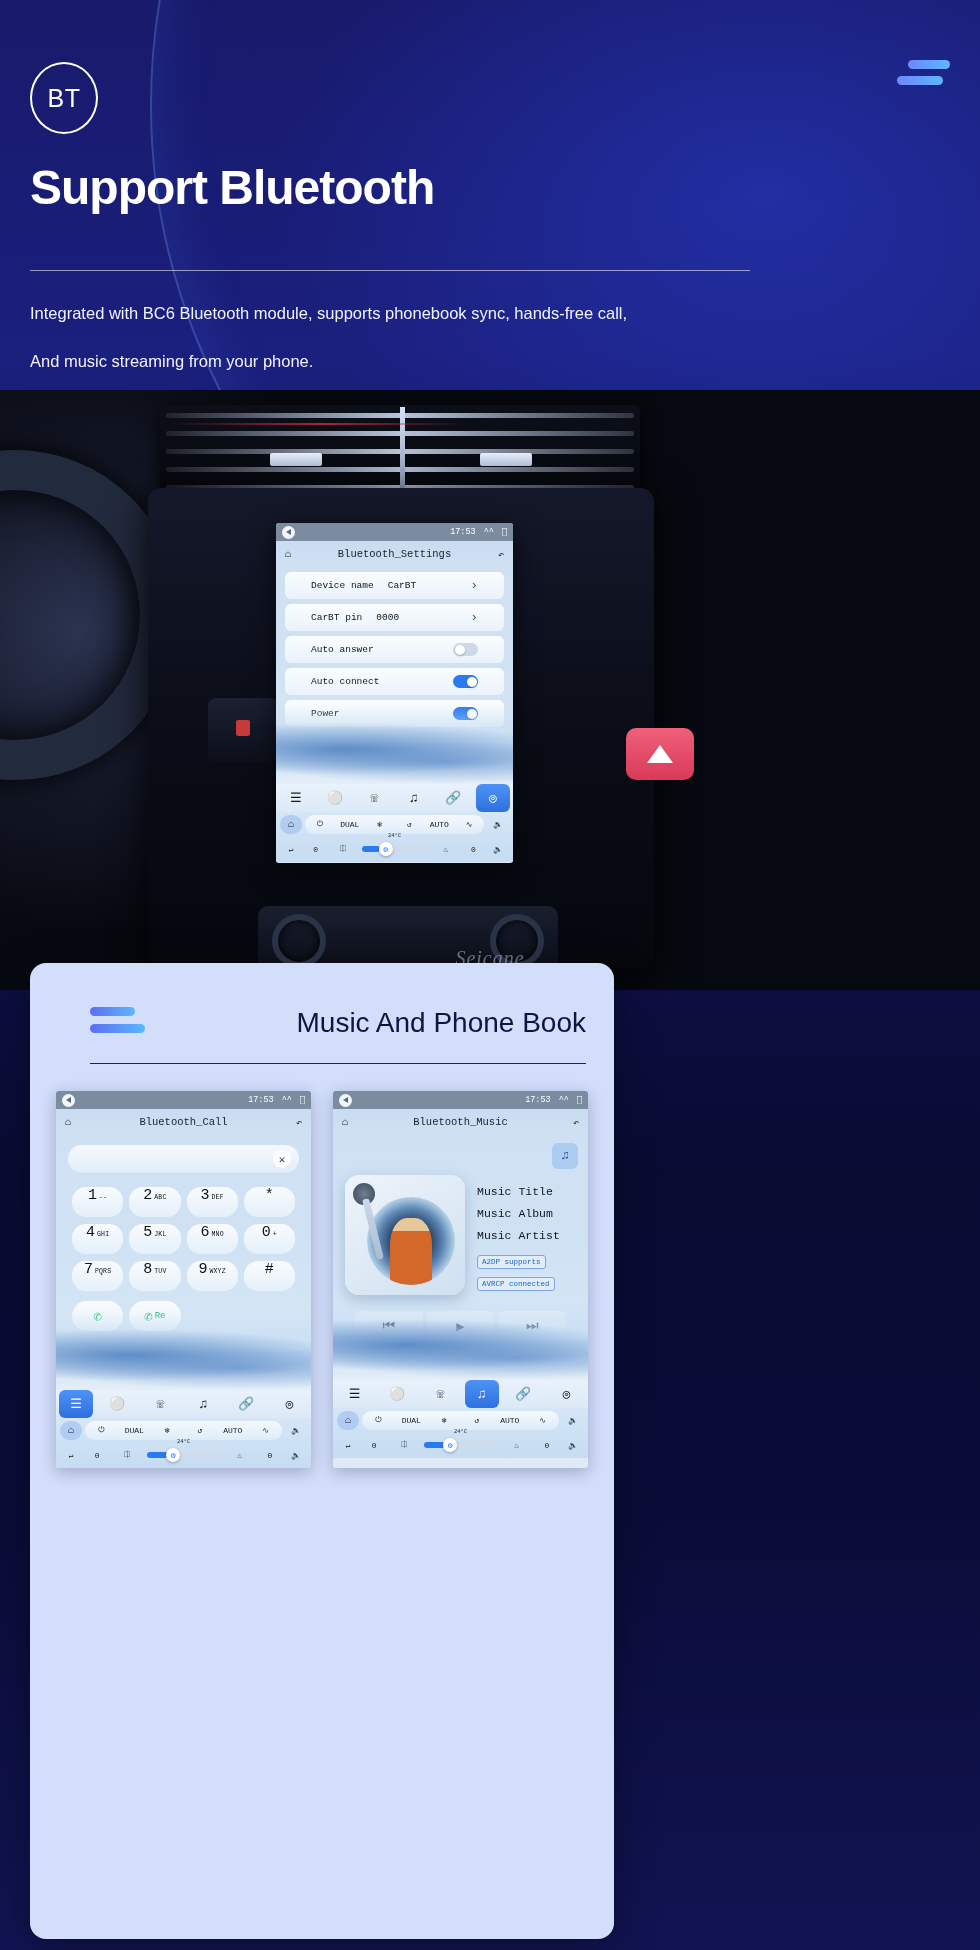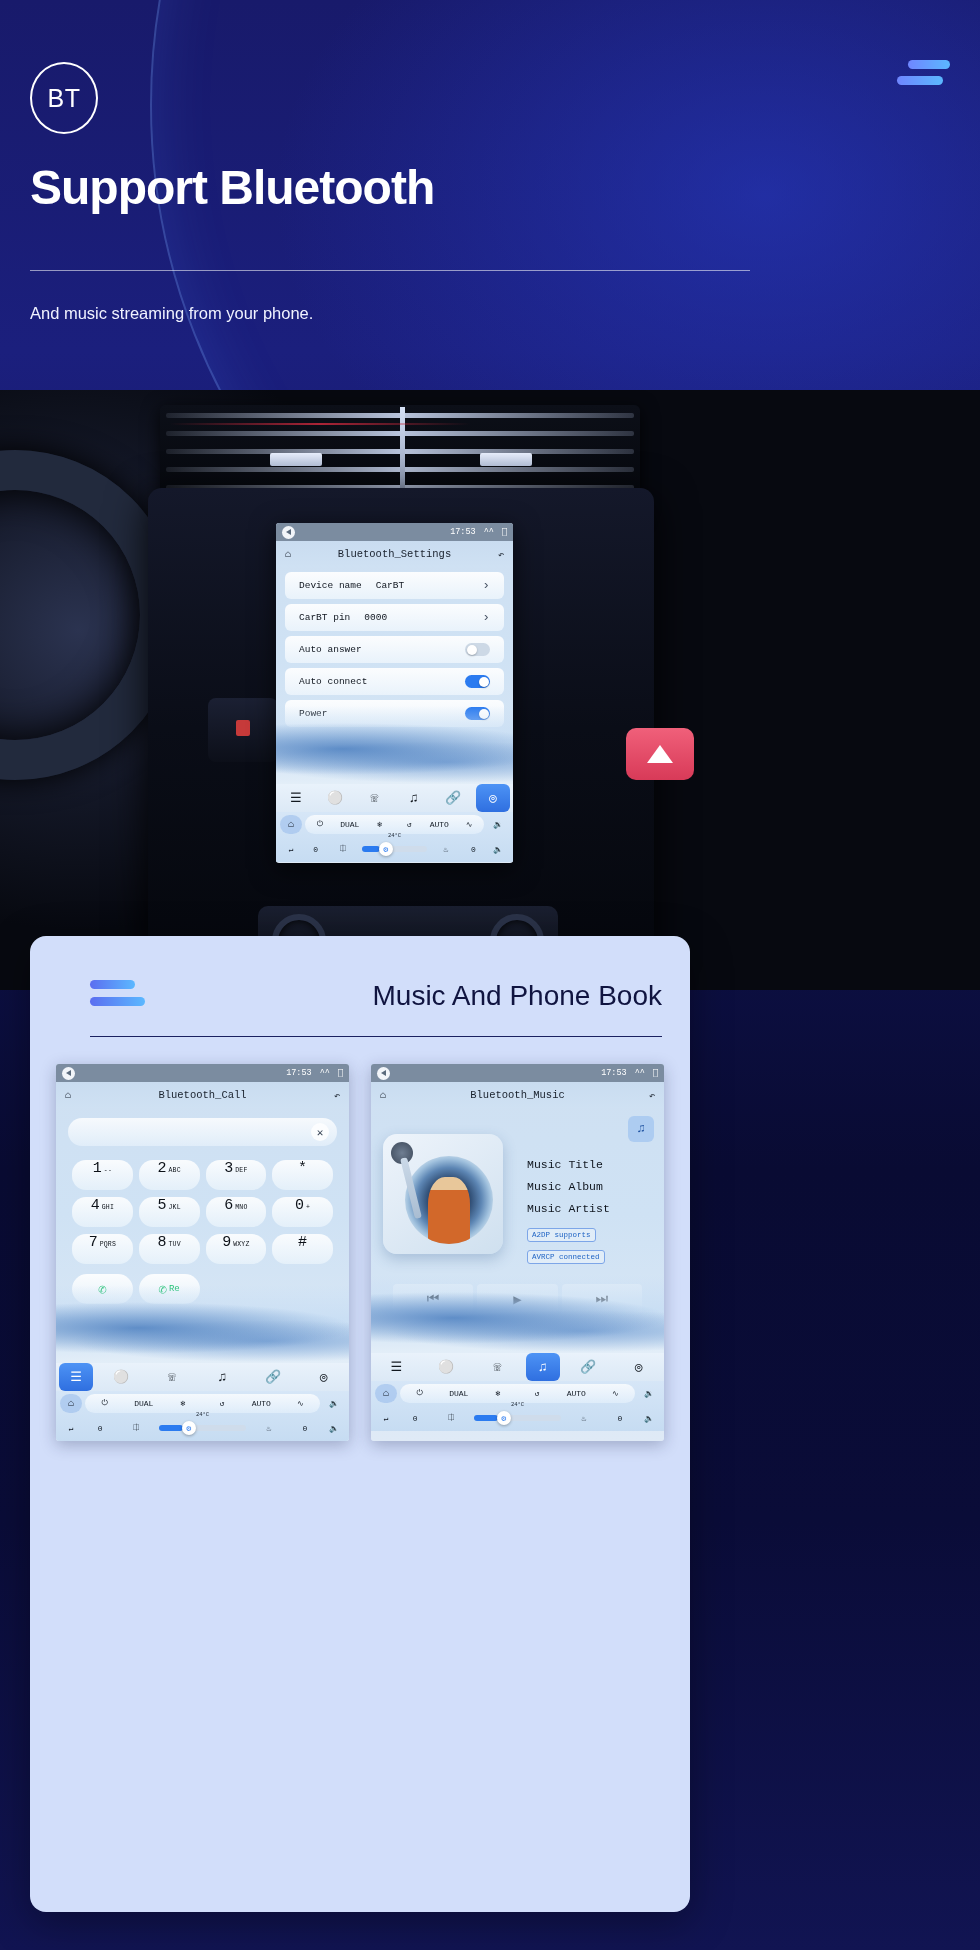--- a/index.html
+++ b/index.html
@@ -176,21 +176,21 @@
   .hu-wave{
     position:absolute; left:0; right:0; bottom:0; height:78px;
     background:
       radial-gradient(ellipse 300px 36px at 28% 55%, rgba(60,115,185,.75), transparent 72%),
       radial-gradient(ellipse 260px 28px at 72% 72%, rgba(70,125,195,.55), transparent 75%),
       linear-gradient(180deg,rgba(215,232,248,0) 0%, rgba(200,222,244,.9) 45%, #e3eef8 100%);
   }
   .settings-row{
     margin:5px 9px; height:27px; border-radius:6px;
     background:linear-gradient(180deg,rgba(255,255,255,.92),rgba(240,247,253,.78));
-    display:flex; align-items:center; padding:0 14px;
+    display:flex; align-items:center; padding:0 26px;
     font-size:9.5px; color:#10161f; position:relative;
   }
   .settings-row .val{ margin-left:14px; }
   .chev{ margin-left:auto; color:#4a5566; font-size:13px; line-height:1; }
   .toggle{
     margin-left:auto; width:25px;height:13px;border-radius:7px;
     background:#cdd9e6; position:relative;
   }
   .toggle.on{ background:#2b7bf0; }
   .toggle:after{
@@ -239,21 +239,21 @@
   .temp-label{ text-align:center; font-size:5.5px; color:#1b2532; margin-top:-2px;}
 
   
   #center-unit{
     position:absolute; left:276px; top:523px; width:237px; height:340px;
     box-shadow:0 6px 26px rgba(0,0,0,.65);
   }
 
   
   .bottom-card{
-    position:absolute; left:30px; top:936px; width:660px; height:976px;
+    position:absolute; left:30px; top:963px; width:584px; height:976px;
     background:#d2defa; border-radius:16px;
     box-shadow:0 10px 40px rgba(0,0,0,.35);
     overflow:hidden;
   }
   .card-bars{ position:absolute; left:60px; top:44px; width:60px; }
   .card-bars i{ display:block; height:9px; border-radius:5px; margin-bottom:8px;
     background:linear-gradient(90deg,#5b6ef0,#5bb8ff); }
   .card-bars i:nth-child(1){ width:45px; }
   .card-bars i:nth-child(2){ width:55px; }
   .card-title{
@@ -302,21 +302,21 @@
     color:#22c273; font-size:14px;
   }
   .callkey .re{ font-size:9px; }
 
   
   .music-fav{
     position:absolute; right:10px; top:8px; width:26px;height:26px;border-radius:6px;
     background:rgba(150,190,240,.6); display:flex;align-items:center;justify-content:center;
     color:#1b4f9e; font-size:12px;
   }
-  .music-main{ display:flex; padding:26px 12px 0; gap:24px; }
+  .music-main{ display:flex; padding:26px 12px 0; gap:12px;align-items:flex-end; }
   .album{
     width:120px;height:120px;border-radius:14px;
     background:linear-gradient(145deg,#eef4fb,#cfe0ef);
     box-shadow:0 5px 14px rgba(40,80,130,.25);
     position:relative;
   }
   .vinyl{
     position:absolute; left:22px; top:22px; width:88px;height:88px;border-radius:50%;
     background:radial-gradient(circle,#f3efd0 0 31%, #2d4a70 33%, #5d86b4 52%, #9fc0dd 66%, #d9e7f2 78%, #eef4fb 100%);
     overflow:hidden;
@@ -362,20 +362,21 @@
   </div>
 
   <div class="menu-bars">
     <i></i>
     <i></i>
   </div>
 
   <h1 class="hero-title">Support Bluetooth</h1>
   <div class="hero-rule"></div>
   <div class="hero-sub">
+    <div>Integrated with BC6 Bluetooth module, supports phonebook sync, hands-free call,</div>
     <div>And music streaming from your phone.</div>
   </div>
 
   <div class="car-photo">
     <div class="dash-bg"></div>
     <div class="wheel"></div>
 
     <div class="vent-block">
       <div class="slat" style="top:8px"></div>
       <div class="slat" style="top:26px"></div>

